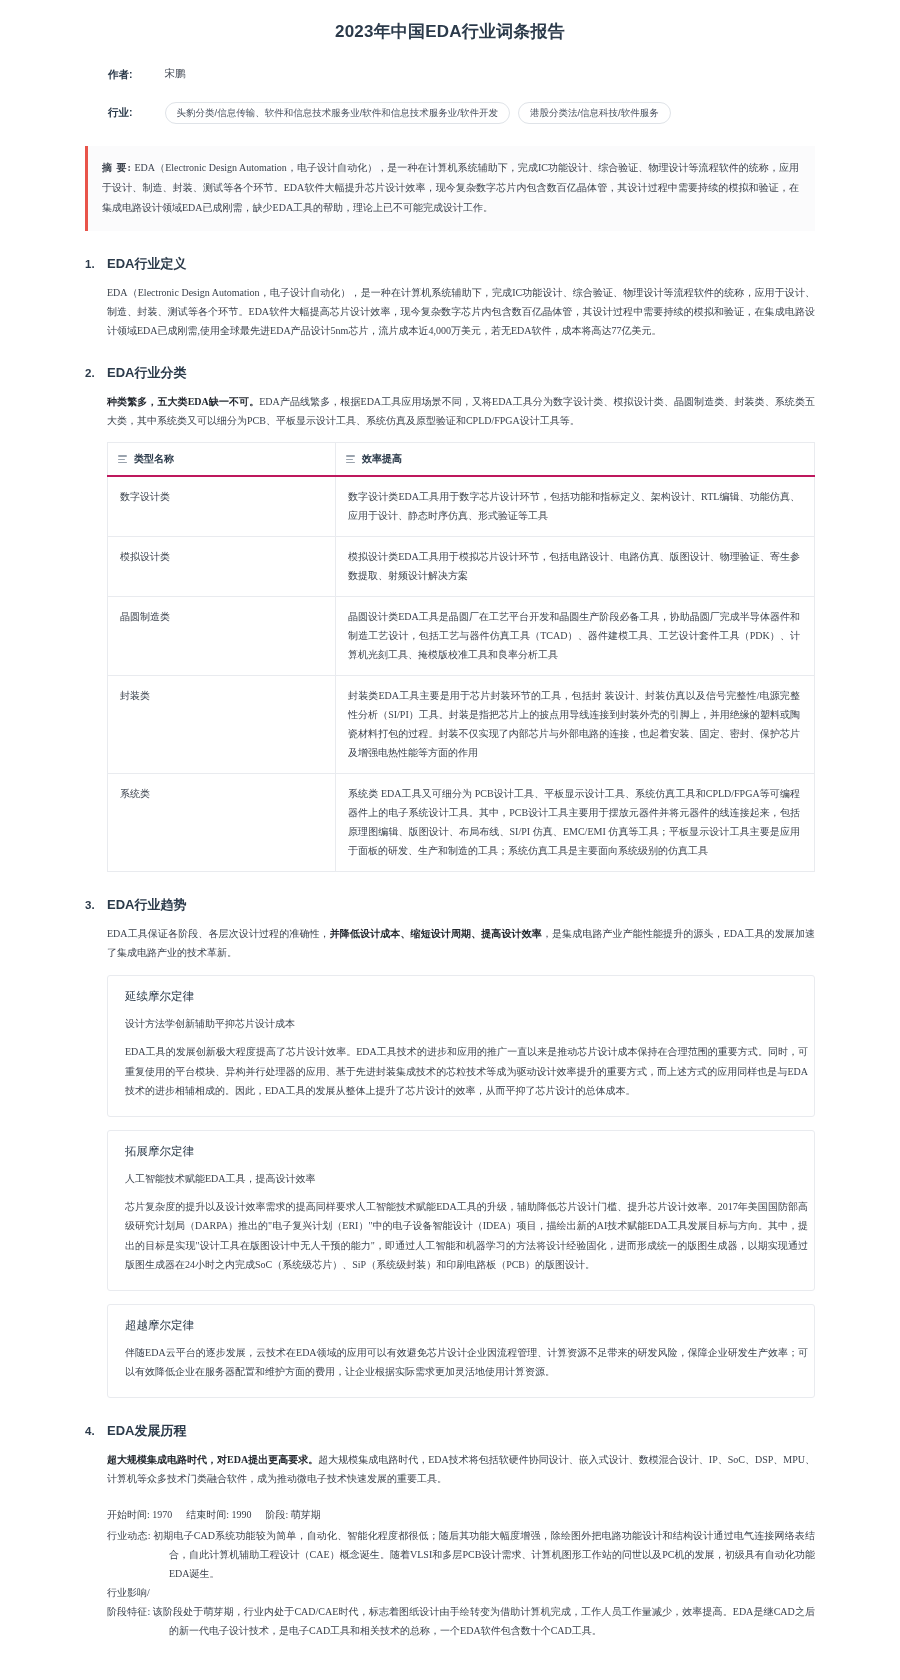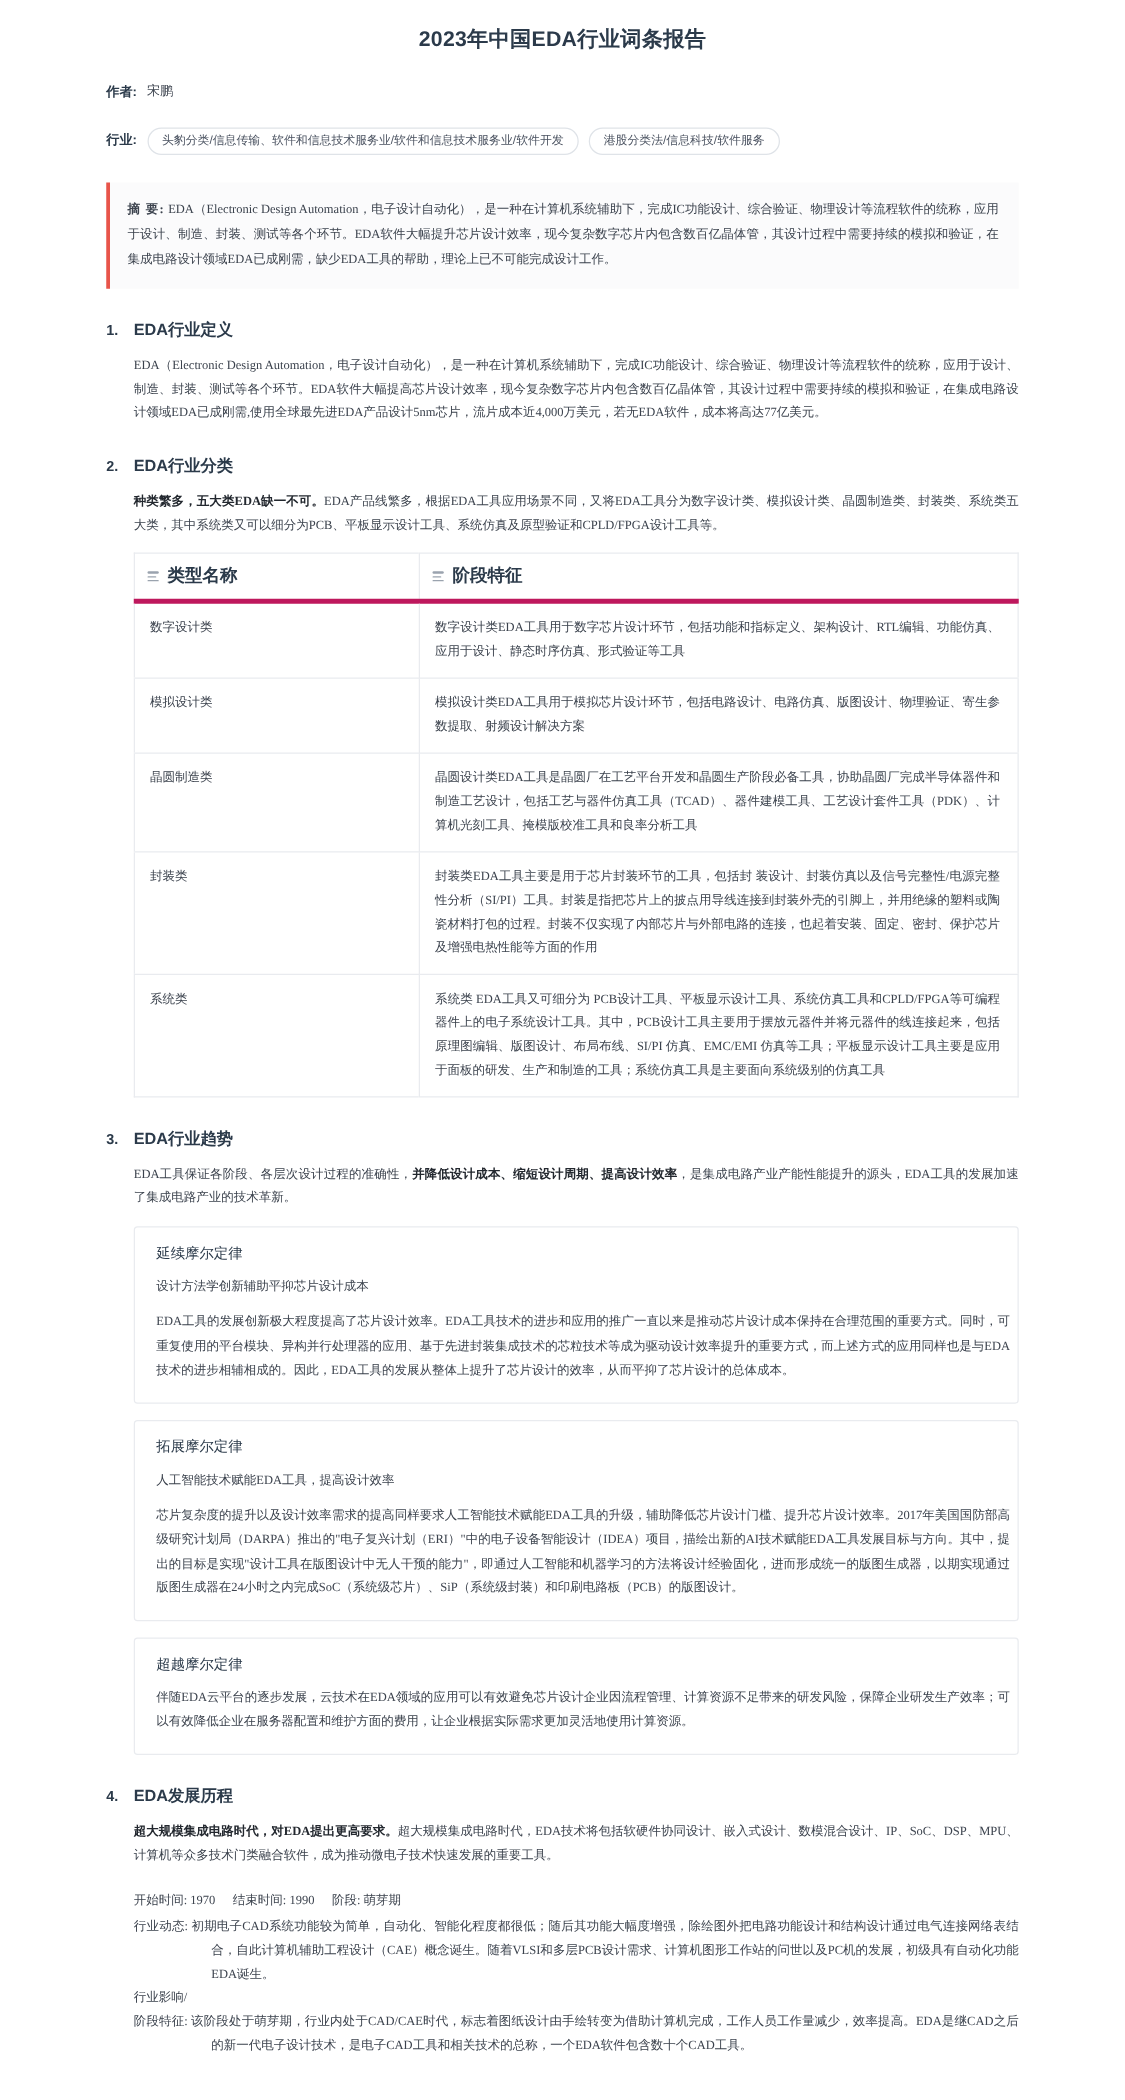--- a/index.html
+++ b/index.html
@@ -28,22 +28,23 @@
     font-size: 17px;
     color: #2b3a4a;
     letter-spacing: .2px;
     margin: 20px 0 0 0;
     padding: 0 80px;
   }
 
   .meta-row {
     display: flex;
     align-items: flex-start;
-    padding: 0 85px;
+    padding: 0 108px;
     margin-top: 21px;
+    gap: 24px;
   }
   .meta-label {
     font-family: "Liberation Sans", "DejaVu Sans", sans-serif;
     font-weight: bold;
     font-size: 10.5px;
     color: #2b3a4a;
     flex: 0 0 auto;
     margin-right: 8px;
     line-height: 20px;
     white-space: nowrap;
@@ -128,25 +129,25 @@
     width: 100%;
     border-collapse: collapse;
     margin-top: 12px;
     border: 1px solid #e9ebef;
     table-layout: fixed;
   }
   .tbl th {
     text-align: left;
     font-family: "Liberation Sans", "DejaVu Sans", sans-serif;
     font-weight: bold;
-    font-size: 14px;
+    font-size: 10px;
     color: #2b3a4a;
     padding: 9px 12px 9px 10px;
     border-right: 1px solid #e9ebef;
-    border-bottom: 4px solid #be185d;
+    border-bottom: 2px solid #be185d;
     background: #fff;
     vertical-align: middle;
   }
   .tbl th:last-child, .tbl td:last-child { border-right: none; }
   .tbl td {
     font-size: 10px;
     line-height: 19px;
     color: #3b424d;
     padding: 10px 14px 11px 12px;
     border-right: 1px solid #e9ebef;
@@ -269,21 +270,21 @@
     <div class="section-body">
       <p class="para"><span class="b">种类繁多，五大类EDA缺一不可。</span><span>EDA产品线繁多，根据EDA工具应用场景不同，又将EDA工具分为数字设计类、模拟设计类、晶圆制造类、封装类、系统类五大类，其中系统类又可以细分为PCB、平板显示设计工具、系统仿真及原型验证和CPLD/FPGA设计工具等。</span></p>
 
       <table class="tbl">
         <thead>
           <tr>
             <th class="col-a">
               <span class="hicon"><i></i><i></i><i></i></span><span>类型名称</span>
             </th>
             <th>
-              <span class="hicon"><i></i><i></i><i></i></span><span>阶段特征</span>
+              <span class="hicon"><i></i><i></i><i></i></span><span>效率提高</span>
             </th>
           </tr>
         </thead>
         <tbody>
           <tr>
             <td class="col-a">数字设计类</td>
             <td>数字设计类EDA工具用于数字芯片设计环节，包括功能和指标定义、架构设计、RTL编辑、功能仿真、应用于设计、静态时序仿真、形式验证等工具</td>
           </tr>
           <tr>
             <td class="col-a">模拟设计类</td>

